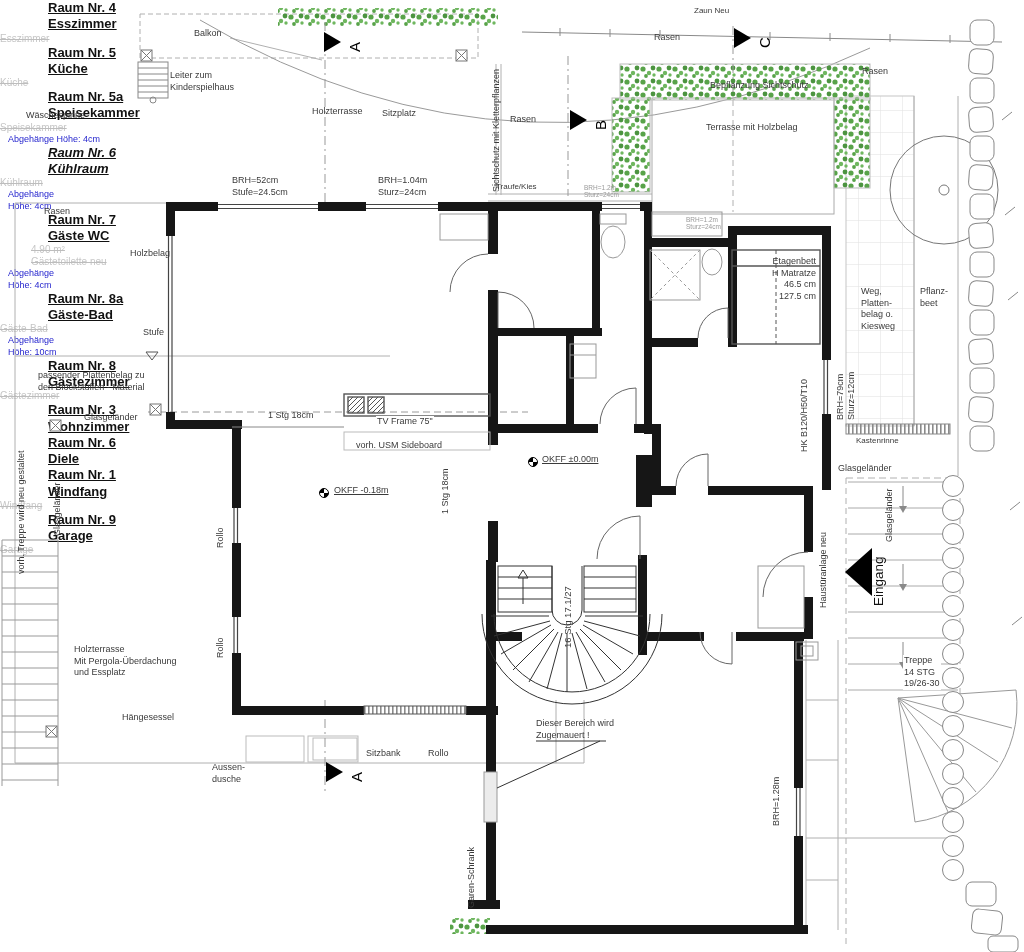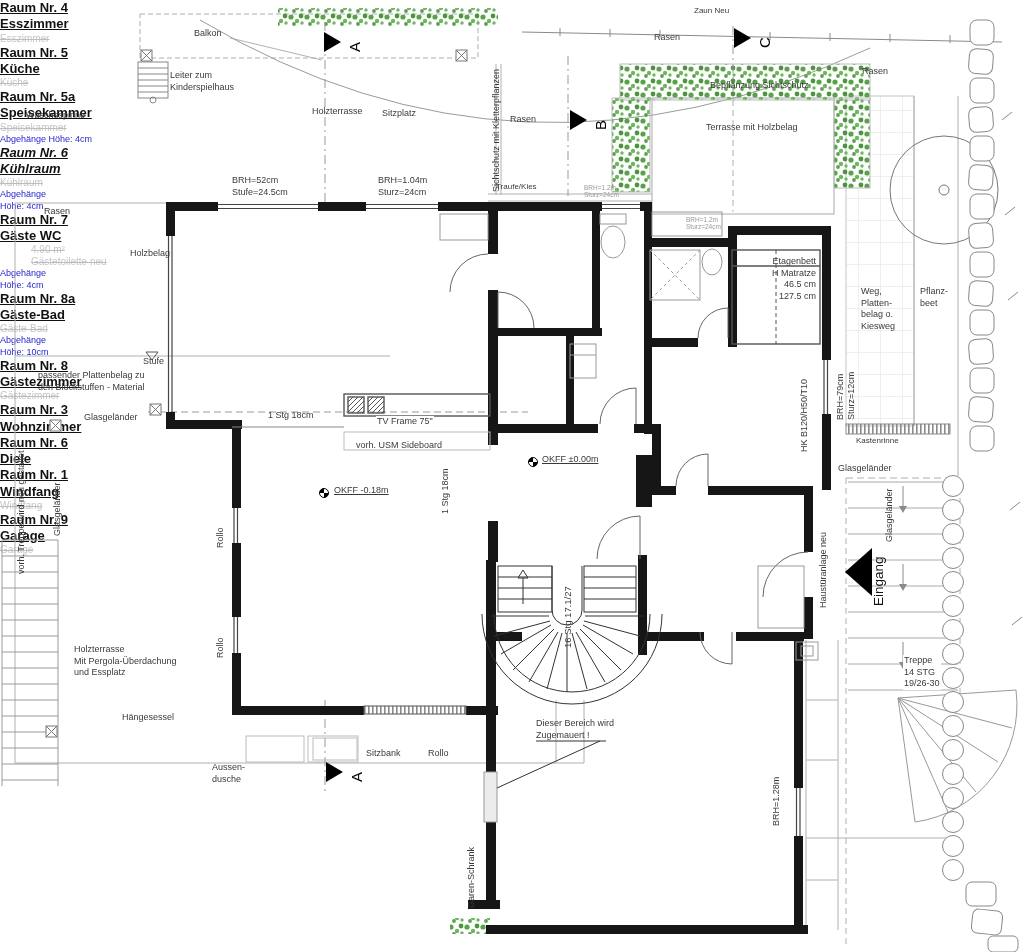--- a/index.html
+++ b/index.html
@@ -2,23 +2,23 @@
 <html><head>
 <meta charset="utf-8">
 <style>
   html,body{margin:0;padding:0;background:#fff;}
   #plan{position:relative;width:1024px;height:952px;background:#fff;overflow:hidden;
         font-family:"Liberation Sans",sans-serif;color:#3a3a3a;}
   #plan svg{position:absolute;left:0;top:0;}
   .lbl{position:absolute;font-size:9px;line-height:1.3;white-space:pre-line;color:#3a3a3a;}
   .sm{font-size:8px;}
   .tiny{font-size:6.5px;color:#999;}
-  .room{font-size:13px;font-weight:bold;color:#111;text-decoration:underline;line-height:1.25;white-space:pre-line;}
+  .room{font-size:13px;font-weight:bold;color:#111;text-decoration:underline;line-height:1.25;white-space:pre-line;margin-left:48px;}
   .ghost{font-size:10px;color:#c6c6c6;text-decoration:line-through;text-decoration-color:#bdbdbd;white-space:pre-line;line-height:1.2;}
-  .blue{font-size:9px;color:#2626ce;white-space:pre-line;line-height:1.25;}
+  .blue{font-size:9px;color:#2626ce;white-space:pre-line;line-height:1.25;padding-left:8px;}
   .vt{position:absolute;transform-origin:0 0;transform:rotate(-90deg);white-space:pre-line;font-size:9px;color:#3a3a3a;line-height:1.25;}
   .mletter{font-size:15px;color:#000;}
   .tri{position:absolute;width:0;height:0;border-left:17px solid #000;border-top:10px solid transparent;border-bottom:10px solid transparent;}
   .ul{text-decoration:underline;}
   .bgw{background:#fff;padding:0 1px;}
 </style>
 </head>
 <body>
 
 <div id="plan">
@@ -405,21 +405,21 @@
 <div class="lbl" style="left:44px;top:206px;">Rasen</div>
 <div class="lbl" style="left:510px;top:114px;">Rasen</div>
 <div class="lbl" style="left:654px;top:32px;">Rasen</div>
 <div class="lbl" style="left:862px;top:66px;">Rasen</div>
 <div class="lbl" style="left:312px;top:106px;">Holzterrasse</div>
 <div class="lbl" style="left:382px;top:108px;">Sitzplatz</div>
 <div class="lbl" style="left:710px;top:80px;">Bepflanzung Sichtschutz</div>
 <div class="lbl" style="left:706px;top:122px;">Terrasse mit Holzbelag</div>
 <div class="lbl sm" style="left:496px;top:182px;">Traufe/Kies</div>
 <div class="lbl" style="left:130px;top:248px;">Holzbelag</div>
-<div class="lbl" style="left:143px;top:356px;">Stufe</div>
+<div class="lbl" style="left:143px;top:327px;">Stufe</div>
 <div class="lbl" style="left:38px;top:370px;">passender Plattenbelag zu
 den Blockstuffen - Material</div>
 <div class="lbl" style="left:84px;top:412px;">Glasgeländer</div>
 <div class="lbl sm" style="left:856px;top:436px;">Kastenrinne</div>
 <div class="lbl" style="left:838px;top:463px;">Glasgeländer</div>
 <div class="lbl bgw" style="left:903px;top:655px;">Treppe
 14 STG
 19/26-30</div>
 <div class="lbl" style="left:861px;top:286px;">Weg,
 Platten-

